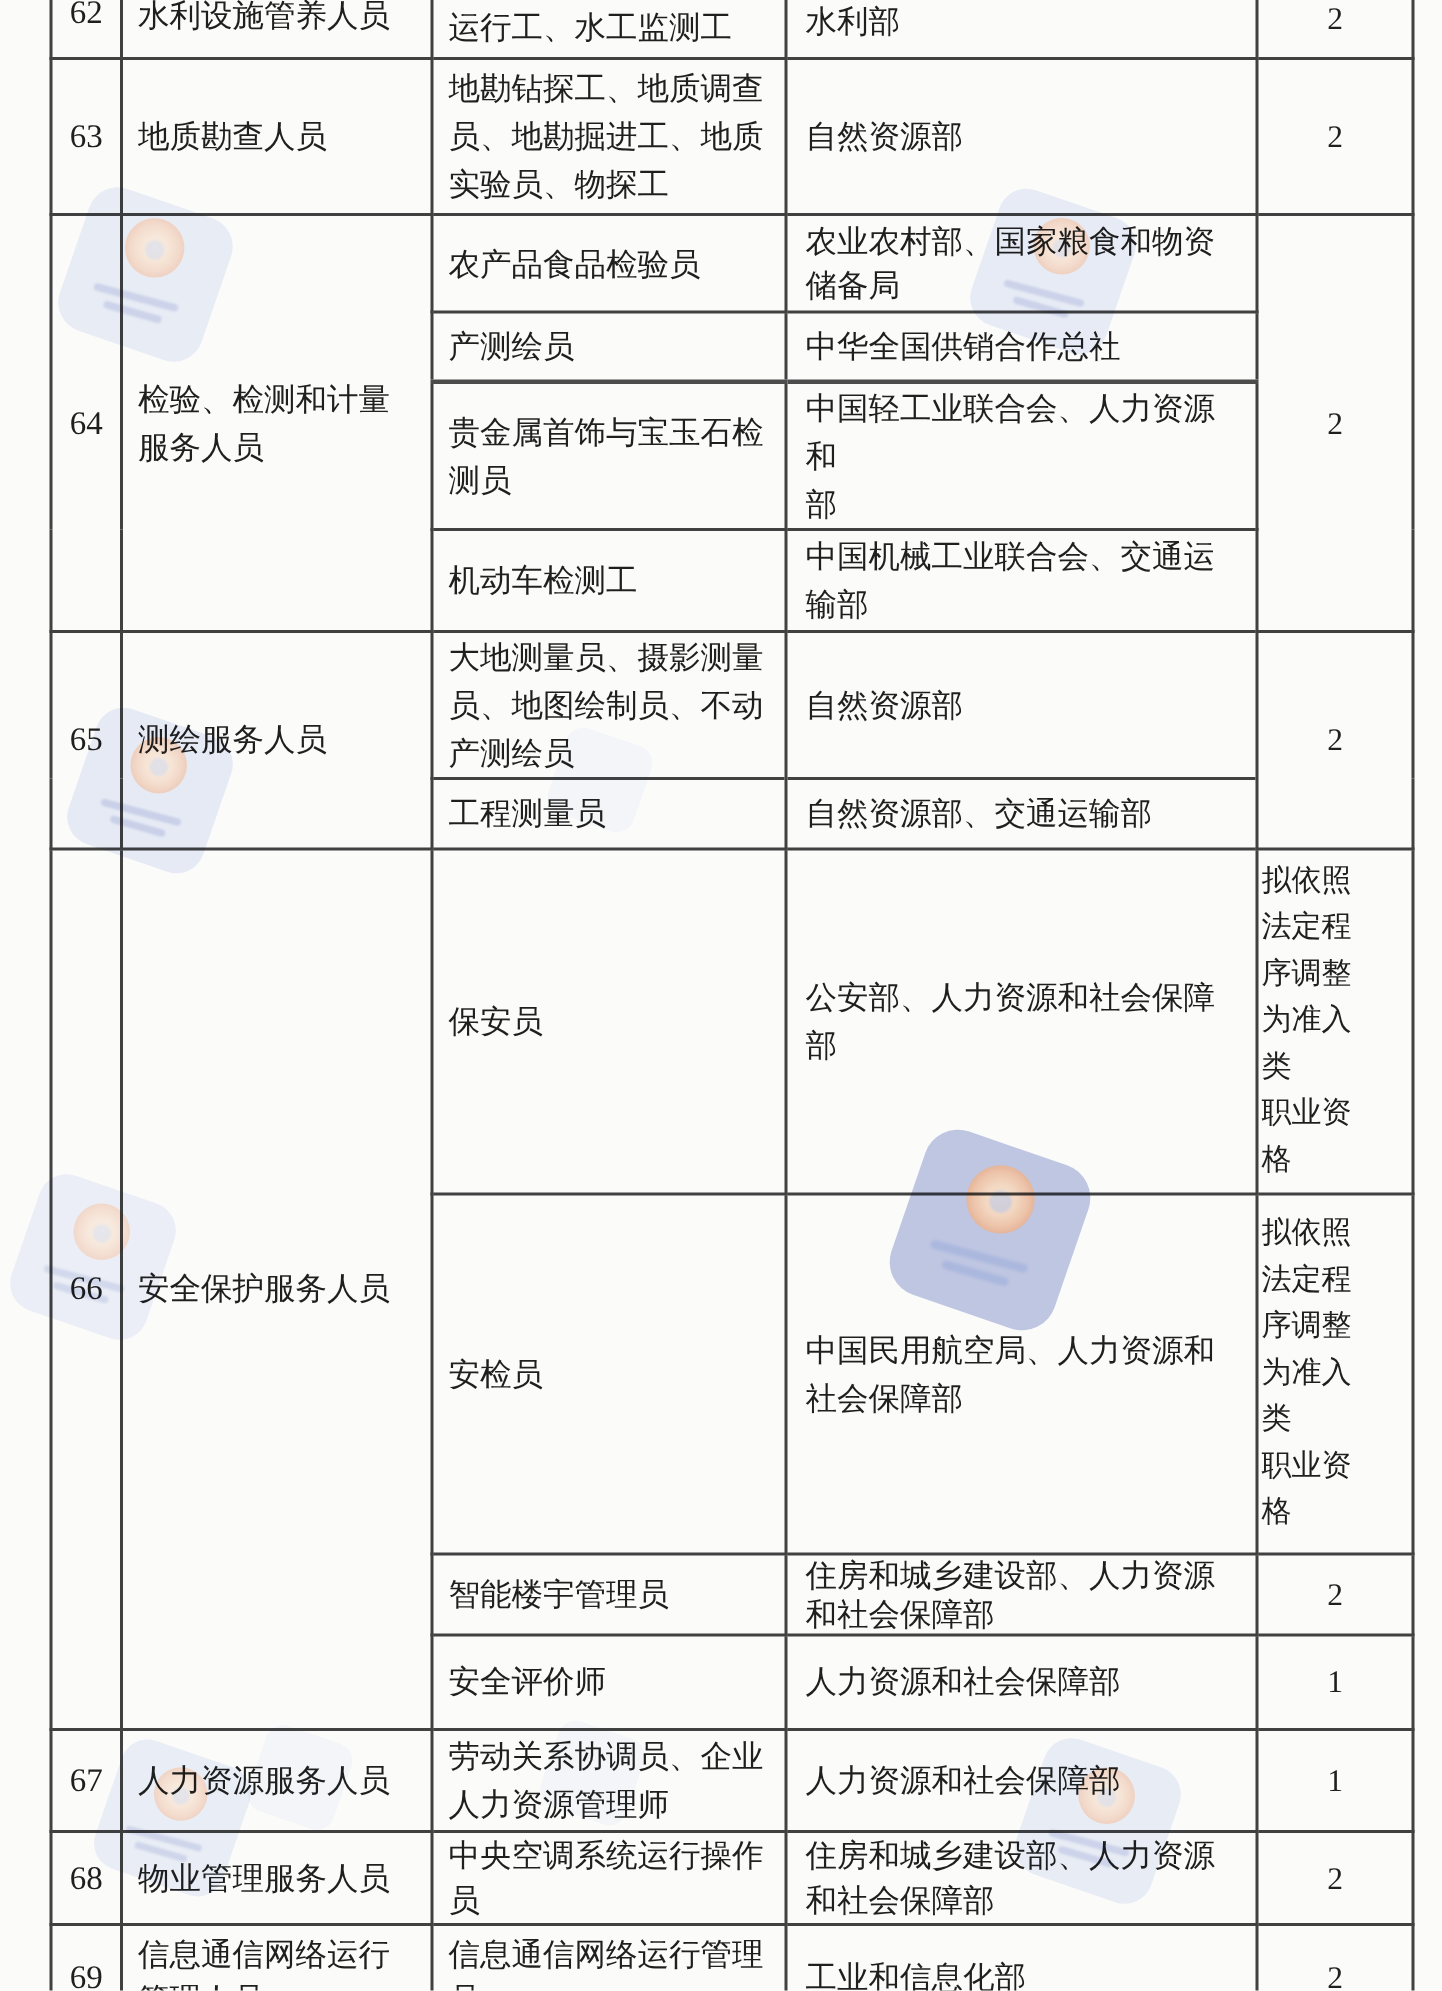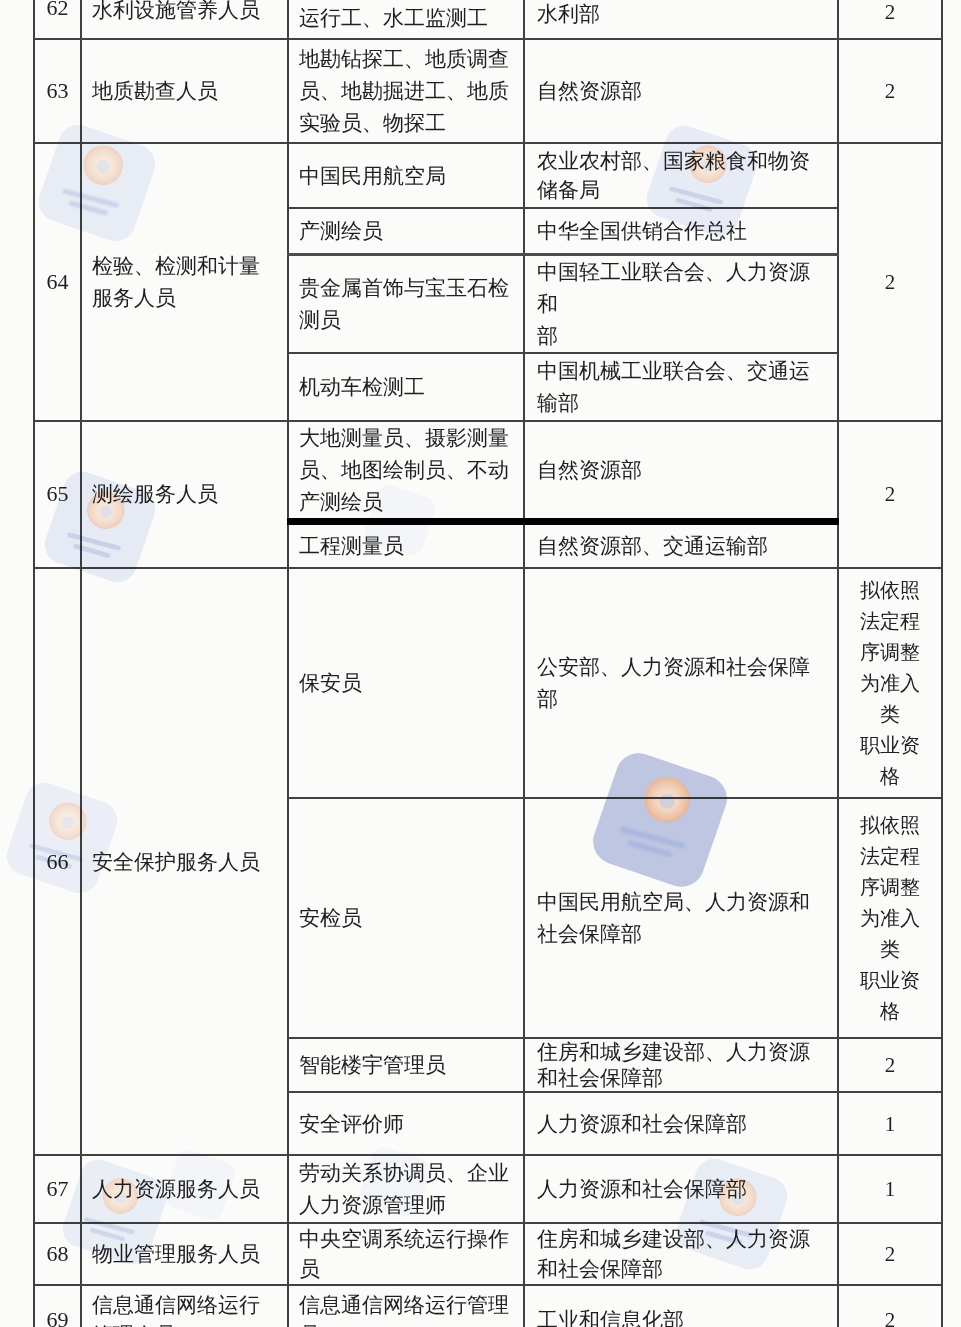--- a/index.html
+++ b/index.html
@@ -17,29 +17,29 @@
     border:2px solid #414141;
     font-size:21px;line-height:32px;color:#1f1f1f;
     vertical-align:middle;white-space:pre-line;overflow:hidden;
     padding:0;
   }
   td.no{text-align:center;font-size:22px;}
   td.cat{padding:0 6px 0 10px;}
   td.occ{padding:0 6px 0 10px;}
   td.dept{padding:0 10px 0 12px;}
   td.lvl{text-align:center;}
-  td.lvl-vert{text-align:center;font-size:20px;line-height:31px;padding:4px 2px;}
+  td.lvl-vert{font-size:20px;line-height:31px;padding:4px 2px;}
   
   tr.r64a td.dept{line-height:29px;}
   tr.r66c td{line-height:26px;}
   tr.r68 td.dept, tr.r68 td.occ{line-height:30px;}
   tr.r69 td{line-height:30px;}
   
   tr.r64b td{border-bottom-width:3px;border-bottom-color:#4c4c4c;}
-  tr.r65a td.occ, tr.r65a td.dept{border-bottom:7px solid #000000;}
+  tr.r65a td.occ, tr.r65a td.dept{border-bottom:1px solid #000000;}
   
   tr.r62 td{vertical-align:bottom;}
   tr.r62 td.no{padding-bottom:14px;}
   tr.r62 td.cat{padding-bottom:12px;}
   tr.r62 td.occ{padding-bottom:4px;}
   tr.r62 td.dept{padding-bottom:8px;}
   tr.r62 td.lvl{padding-bottom:10px;}
   
   tr.r70 td{vertical-align:top;line-height:24px;}
   
@@ -86,21 +86,21 @@
     <td class="occ">地勘钻探工、地质调查
 员、地勘掘进工、地质
 实验员、物探工</td>
     <td class="dept">自然资源部</td>
     <td class="lvl">2</td>
   </tr>
   <tr class="r64a" style="height:65px">
     <td class="no" rowspan="4">64</td>
     <td class="cat" rowspan="4">检验、检测和计量
 服务人员</td>
-    <td class="occ">中国民用航空局</td>
+    <td class="occ">农产品食品检验员</td>
     <td class="dept">农业农村部、国家粮食和物资
 储备局</td>
     <td class="lvl" rowspan="4">2</td>
   </tr>
   <tr class="r64b" style="height:46px">
     <td class="occ">产测绘员</td>
     <td class="dept">中华全国供销合作总社</td>
   </tr>
   <tr class="r64c" style="height:77px">
     <td class="occ">贵金属首饰与宝玉石检

